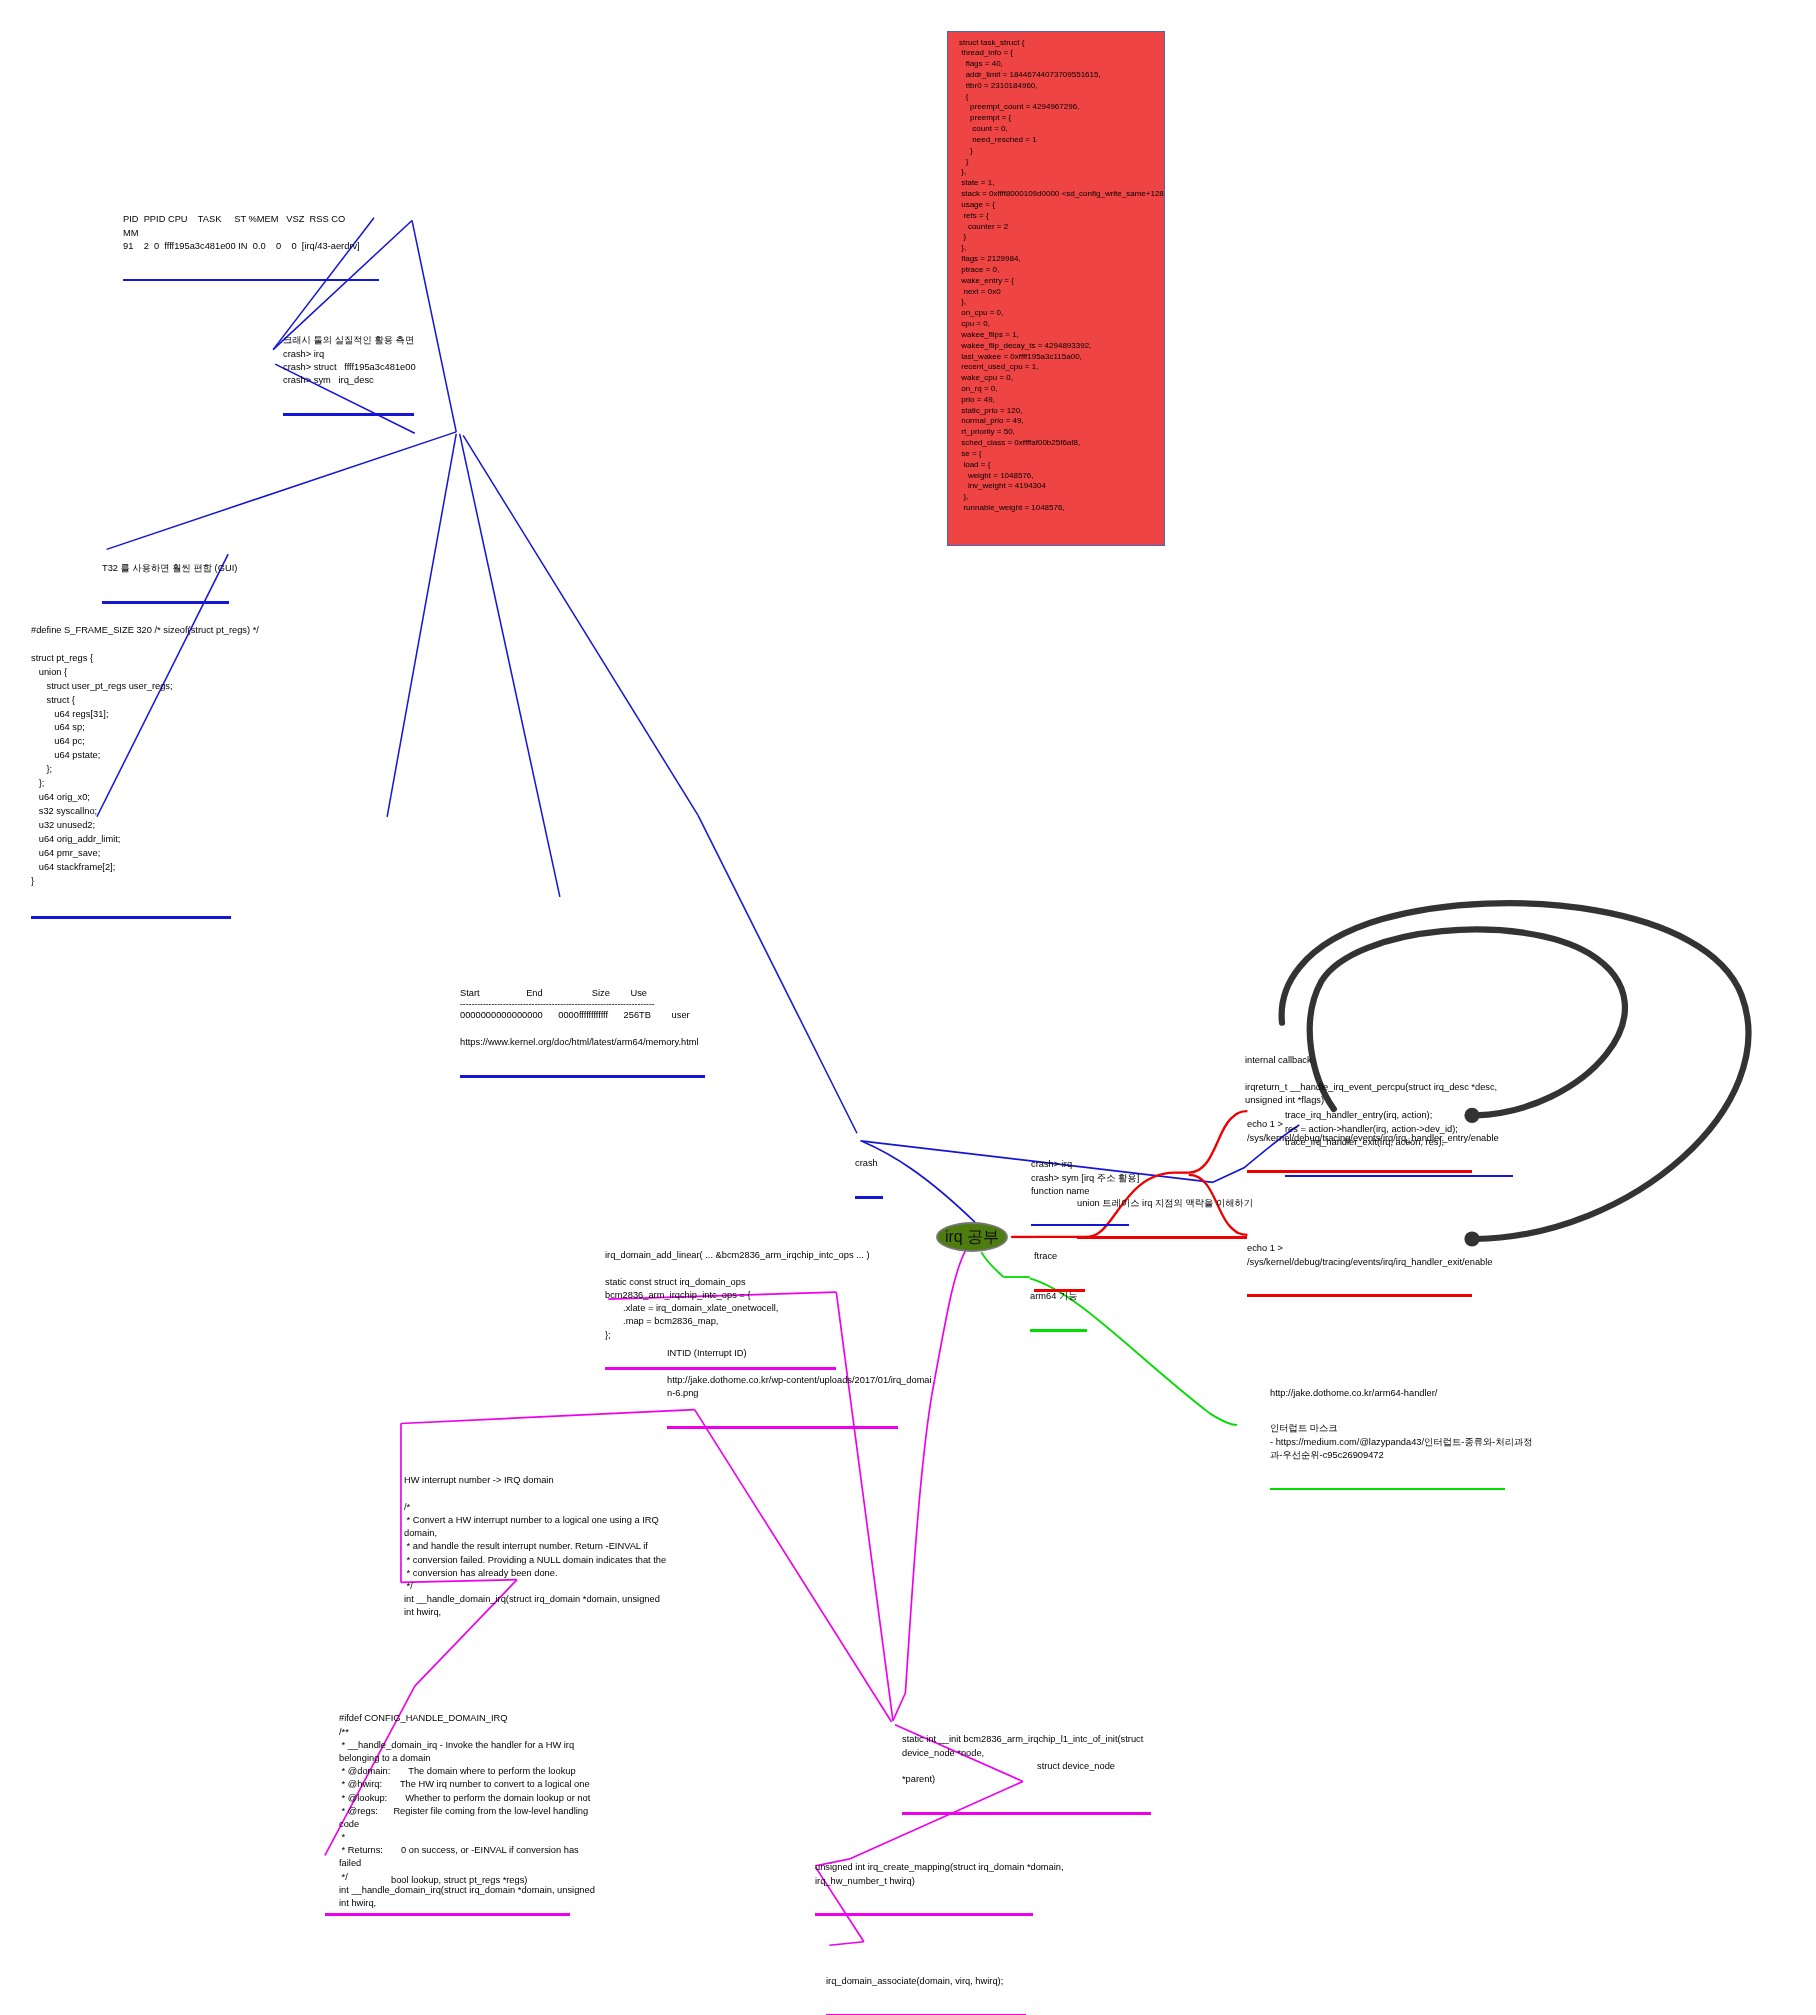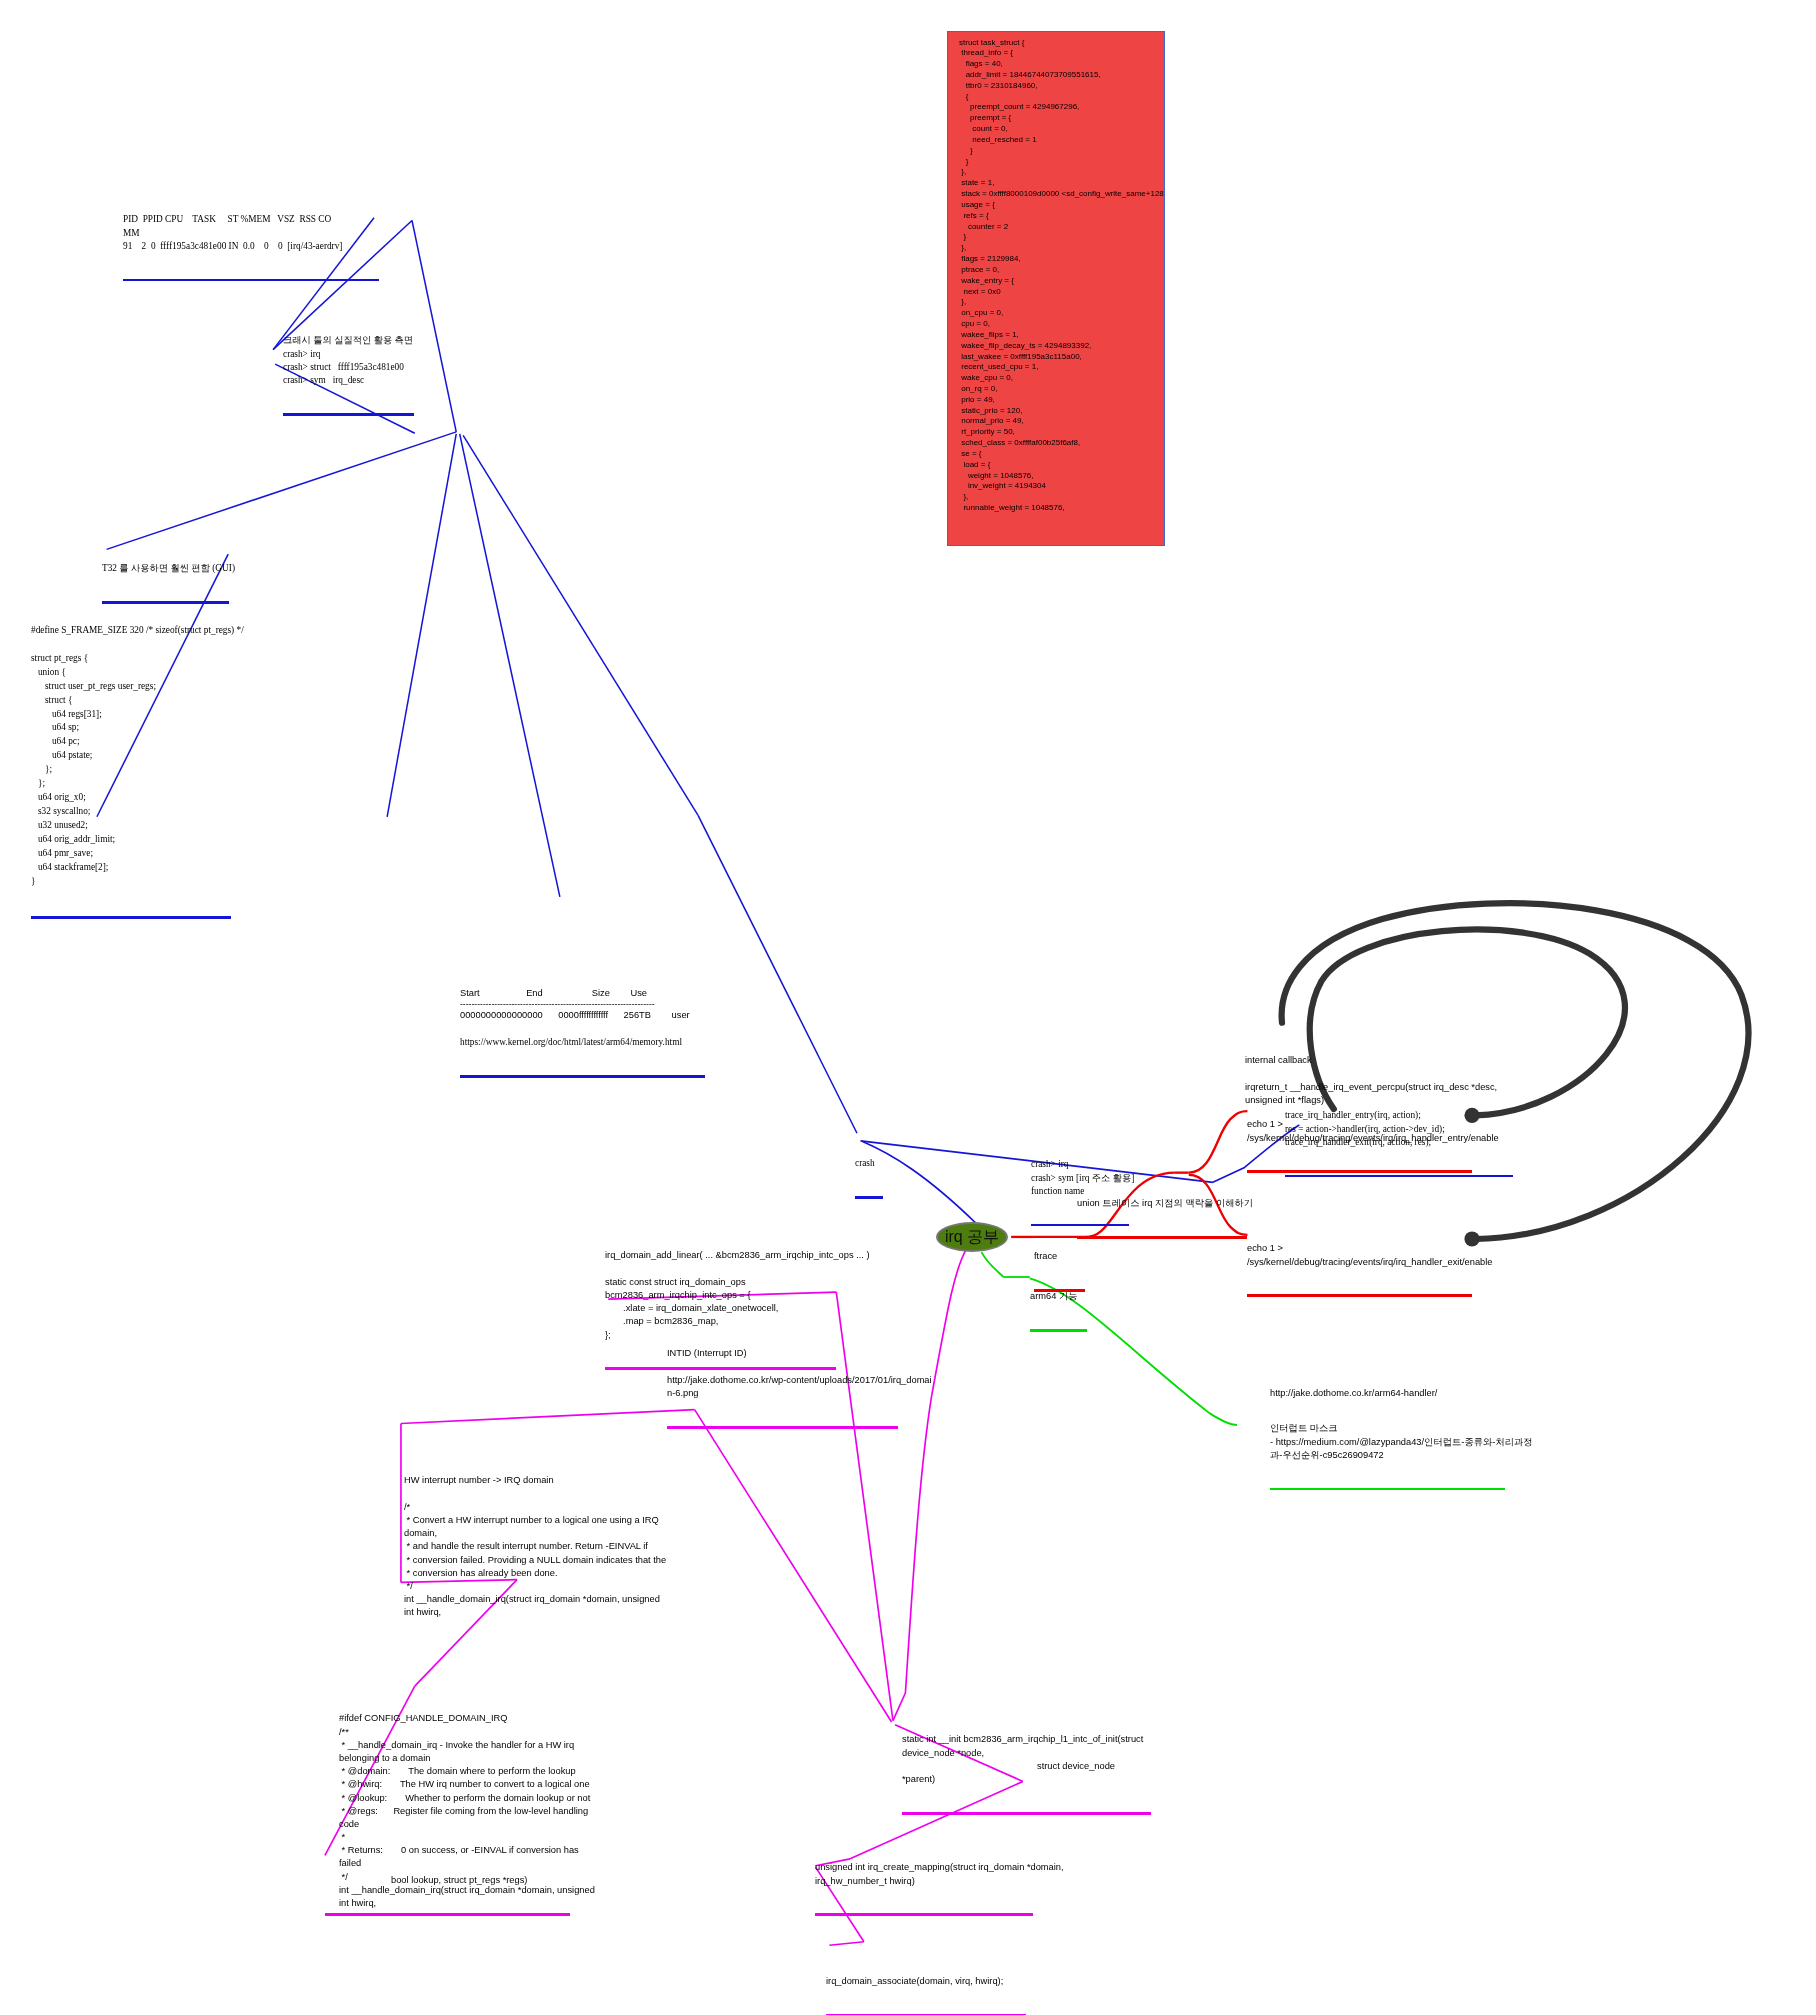--- a/index.html
+++ b/index.html
@@ -34,21 +34,21 @@
   .bar::after {
     content: "";
     position: absolute;
     left: 0;
     bottom: -2.1px;
     height: 2.8px;
     width: 100%;
     background: currentColor;
   }
   .bar-blue { color: #1515d6; }
-  .bar-blue .txt { color: #000; font-family: Liberation Serif, serif; }
+  .bar-blue .txt { color: #000; }
   .bar-red { color: #ee0000; }
   .bar-red .txt { color: #000; }
   .bar-magenta { color: #ee00ee; }
   .bar-magenta .txt { color: #000; }
   .bar-green { color: #00dd00; }
   .bar-green .txt { color: #000; }
 
   .txt { display: block; position: relative; }
 
   

